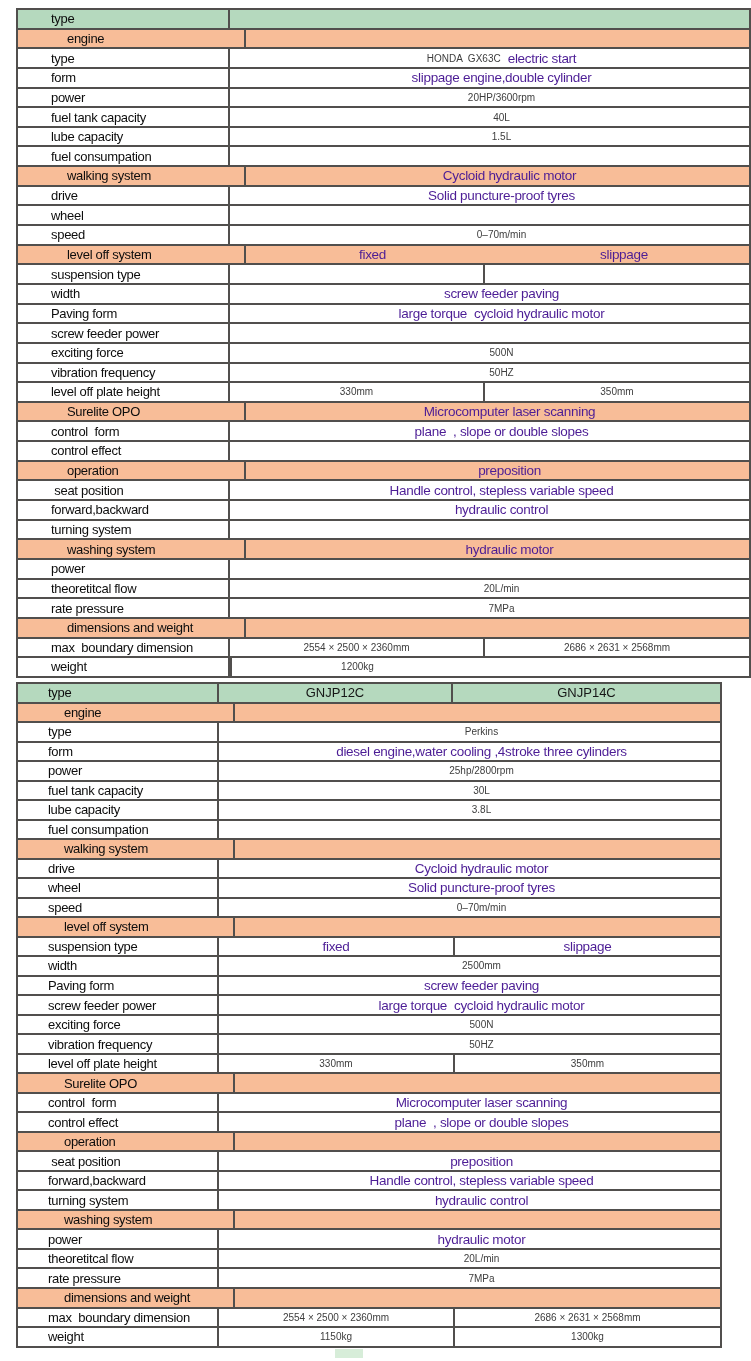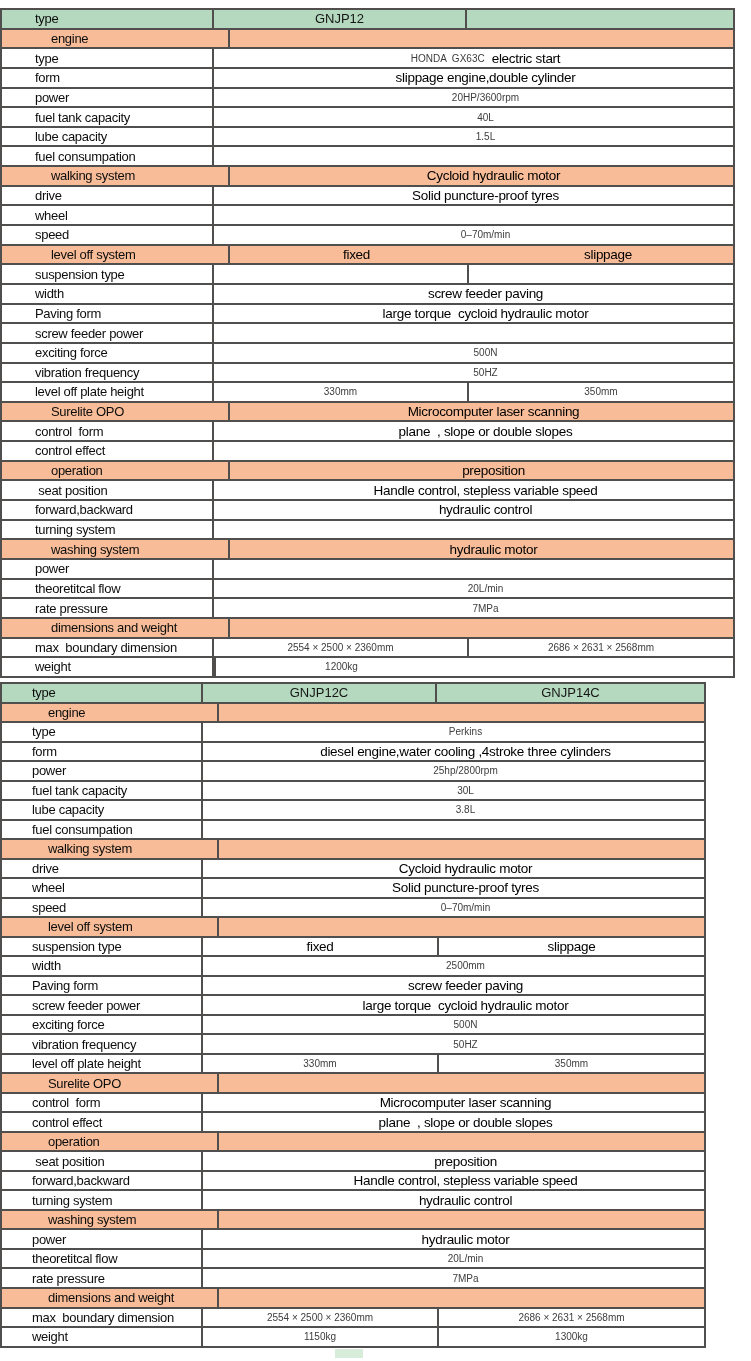--- a/index.html
+++ b/index.html
@@ -7,21 +7,21 @@
     width:751px;height:1361px;background:#ffffff;position:relative;
     font-family:"Liberation Sans", sans-serif;
     -webkit-font-smoothing:antialiased;
   }
   :root{
     --bc:#514f4d;        
     --green:#b5d9be;
     --salmon:#f8bd98;
   }
   .spec-table{
-    position:absolute;left:0;box-sizing:border-box;
+    position:absolute;left:16px;box-sizing:border-box;
     border-top:2px solid var(--bc);
     border-left:2px solid var(--bc);
     border-right:2px solid var(--bc);
     background:#fff;
   }
   .t1{top:8px;width:735px;}
   .t2{top:682px;width:706px;}
   .row{
     display:grid;box-sizing:border-box;
     border-bottom:2px solid var(--bc);
@@ -36,36 +36,33 @@
     border-right:2px solid var(--bc);
     font-size:13px;color:#0d0d0d;letter-spacing:-0.3px;white-space:pre;
   }
   .t1 .label{padding-left:33px;}
   .t2 .label{padding-left:30px;}
   .val{justify-content:center;text-align:center;gap:7px;}
   .val.span2{grid-column:2/4;margin-left:24px;}
   .divided{border-left:2px solid var(--bc);}
   .mid-div{border-right:2px solid var(--bc);}
   .sm{font-size:10px;color:#3d3d3d;letter-spacing:0;white-space:pre;}
-  .lg{font-size:13.5px;color:#000000;letter-spacing:-0.3px;white-space:pre;}
+  .lg{font-size:13.5px;color:#4c1d95;letter-spacing:-0.3px;white-space:pre;}
   .hd{font-size:13px;color:#161616;letter-spacing:0;white-space:pre;}
   .artifact{
     position:absolute;left:335px;top:1349px;width:28px;height:9px;
     background:#cde9cf;opacity:.8;
   }
 </style>
 </head>
 <body>
 
 <div class="spec-table t1" id="table1">
     <div class="row header-row">
       <div class="cell label">type</div>
-      <div class="cell val mid-div">
-        <span class="hd">GNJP12</span>
-      </div>
     </div>
     <div class="row section-row">
       <div class="cell label">engine</div>
       <div class="cell val span2"></div>
     </div>
     <div class="row data-row">
       <div class="cell label">type</div>
       <div class="cell val span2">
         <span class="sm">HONDA  GX63C</span>
         <span class="lg">electric start</span>

